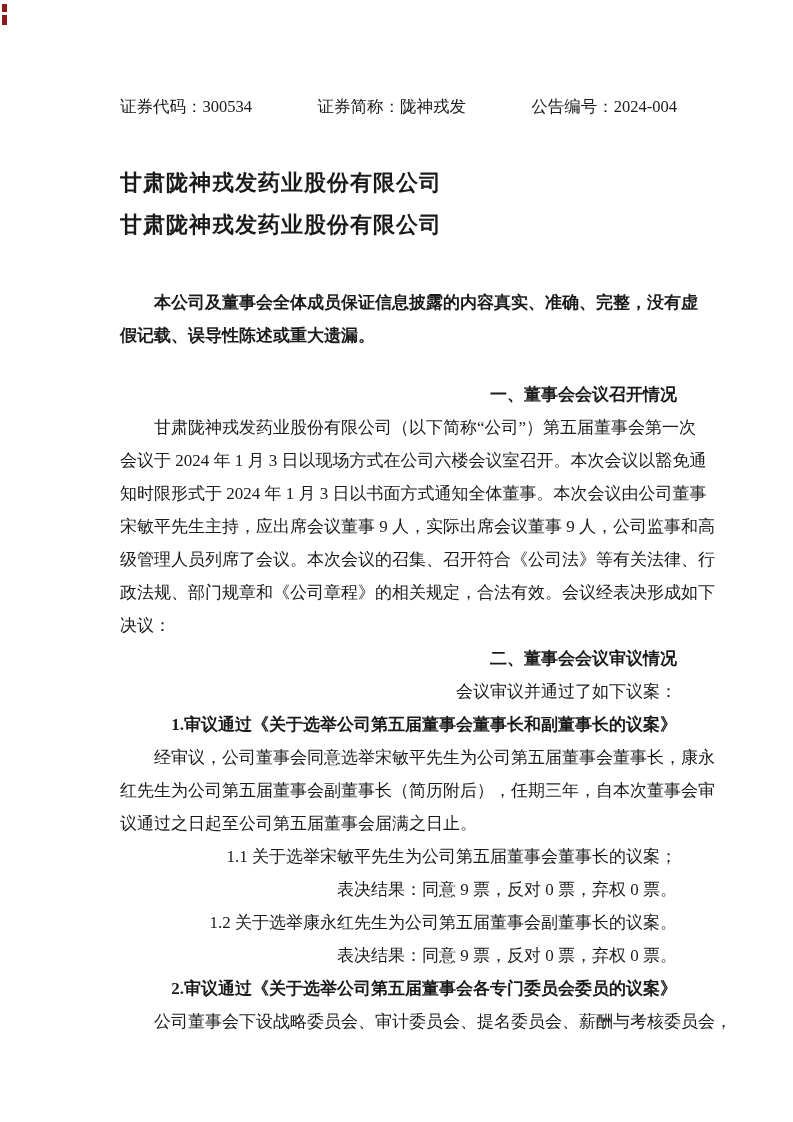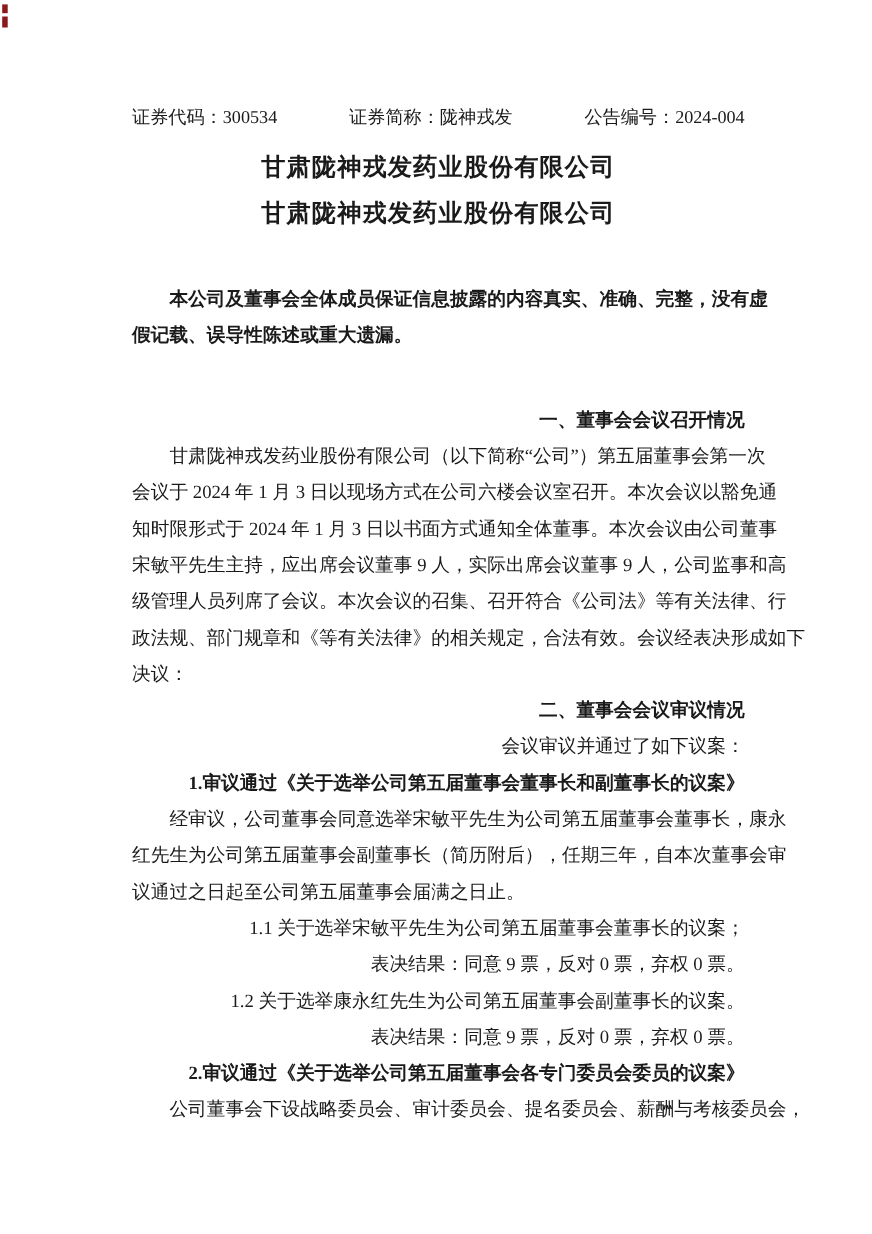--- a/index.html
+++ b/index.html
@@ -32,22 +32,22 @@
     width: 557px;
   }
   .header-row {
     display: flex;
     justify-content: space-between;
     padding-top: 96px;
     font-size: 16.5px;
     white-space: nowrap;
   }
   .title-block {
-    text-align: center;
-    margin-top: 19px;
+    text-align: left;
+    margin-top: 50px;
   }
   .doc-title {
     font-size: 22px;
     font-weight: 700;
     letter-spacing: 1px;
     line-height: 30px;
   }
   .doc-subtitle {
     font-size: 22px;
     font-weight: 700;
@@ -58,21 +58,21 @@
   .doc-lines {
     margin-top: 46px;
     font-size: 17px;
     line-height: 33px;
   }
   .doc-line {
     white-space: nowrap;
   }
   .doc-line.indent { padding-left: 34px; text-align: right; }
   .doc-line.bold   { font-weight: 700; }
-  .doc-line.gap    { margin-top: 44px; }
+  .doc-line.gap    { margin-top: 26px; }
 </style>
 </head>
 <body>
 
 <div class="page">
 
   <div class="corner-mark m1" style="background: rgb(139, 26, 26);"></div>
   <div class="corner-mark m2" style="background: rgb(139, 26, 26);"></div>
 
   <div class="content">
@@ -90,21 +90,21 @@
 
     <div class="doc-lines" id="doc-lines">
         <div class="doc-line bold indent">本公司及董事会全体成员保证信息披露的内容真实、准确、完整，没有虚</div>
         <div class="doc-line bold">假记载、误导性陈述或重大遗漏。</div>
         <div class="doc-line bold indent gap">一、董事会会议召开情况</div>
         <div class="doc-line indent">甘肃陇神戎发药业股份有限公司（以下简称“公司”）第五届董事会第一次</div>
         <div class="doc-line">会议于 2024 年 1 月 3 日以现场方式在公司六楼会议室召开。本次会议以豁免通</div>
         <div class="doc-line">知时限形式于 2024 年 1 月 3 日以书面方式通知全体董事。本次会议由公司董事</div>
         <div class="doc-line">宋敏平先生主持，应出席会议董事 9 人，实际出席会议董事 9 人，公司监事和高</div>
         <div class="doc-line">级管理人员列席了会议。本次会议的召集、召开符合《公司法》等有关法律、行</div>
-        <div class="doc-line">政法规、部门规章和《等有关法律》的相关规定，合法有效。会议经表决形成如下</div>
+        <div class="doc-line">政法规、部门规章和《公司章程》的相关规定，合法有效。会议经表决形成如下</div>
         <div class="doc-line">决议：</div>
         <div class="doc-line bold indent">二、董事会会议审议情况</div>
         <div class="doc-line indent">会议审议并通过了如下议案：</div>
         <div class="doc-line bold indent">1.审议通过《关于选举公司第五届董事会董事长和副董事长的议案》</div>
         <div class="doc-line indent">经审议，公司董事会同意选举宋敏平先生为公司第五届董事会董事长，康永</div>
         <div class="doc-line">红先生为公司第五届董事会副董事长（简历附后），任期三年，自本次董事会审</div>
         <div class="doc-line">议通过之日起至公司第五届董事会届满之日止。</div>
         <div class="doc-line indent">1.1 关于选举宋敏平先生为公司第五届董事会董事长的议案；</div>
         <div class="doc-line indent">表决结果：同意 9 票，反对 0 票，弃权 0 票。</div>
         <div class="doc-line indent">1.2 关于选举康永红先生为公司第五届董事会副董事长的议案。</div>

